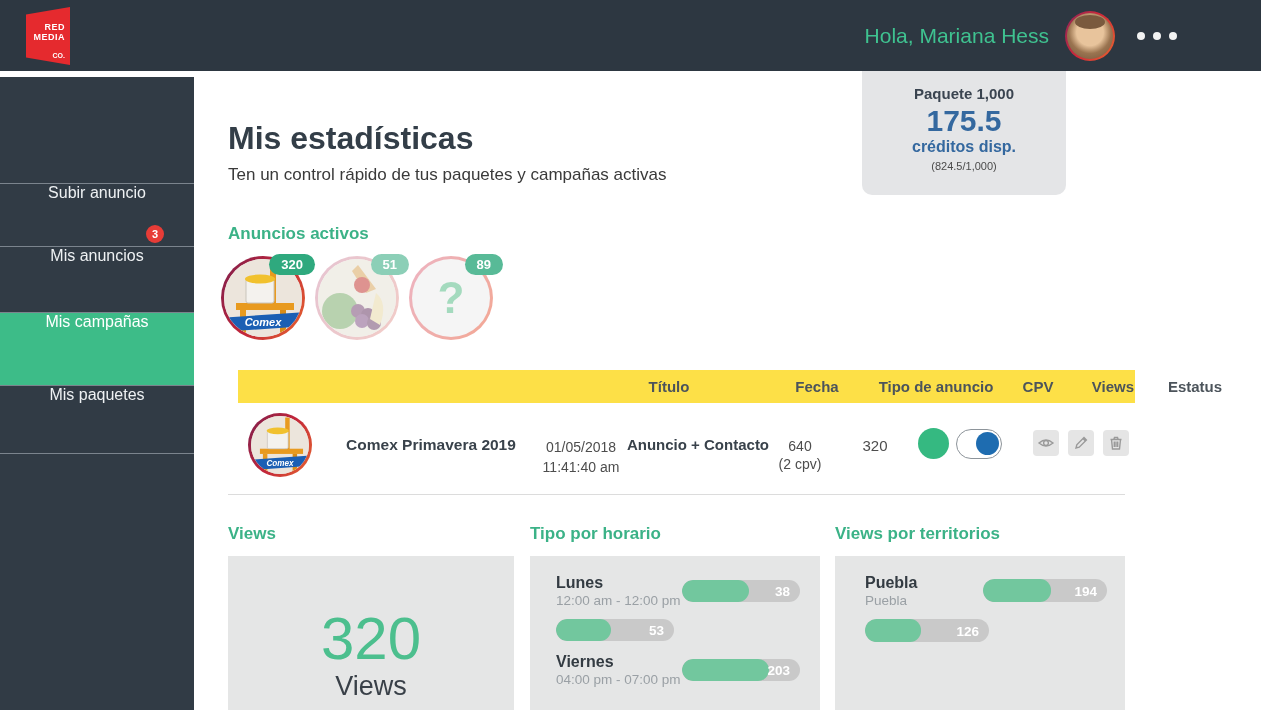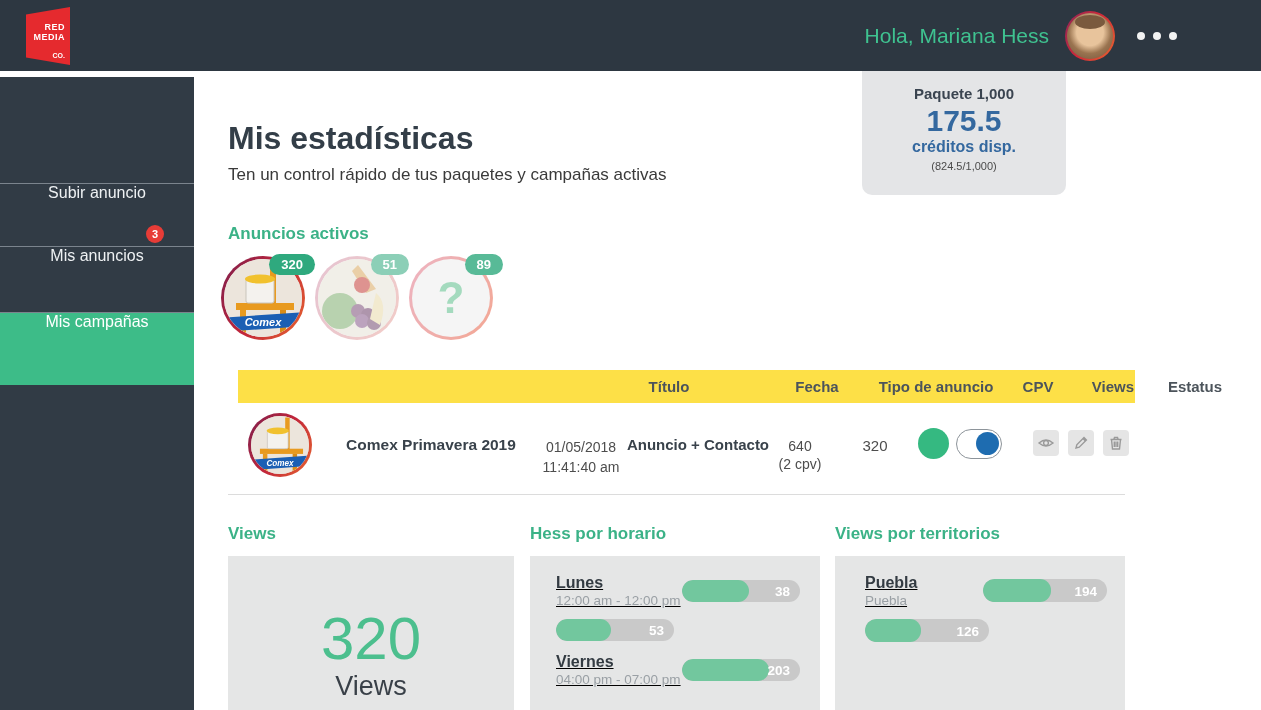--- a/index.html
+++ b/index.html
@@ -91,21 +91,21 @@
   .h-views { position:absolute; left:228px; top:524px; }
   .h-horario { position:absolute; left:530px; top:524px; }
   .h-territorios { position:absolute; left:835px; top:524px; }
   .panel { position:absolute; top:556px; height:154px; background:#e5e6e6; }
   .p-views { left:228px; width:286px; display:flex; flex-direction:column; align-items:center; justify-content:flex-end; padding-bottom:8px; }
   .p-horario { left:530px; width:290px; padding:17px 20px 0 26px; }
   .p-territorios { left:835px; width:290px; padding:17px 18px 0 30px; }
   .big-num { font-size:60px; font-weight:300; color:#4cbf8e; line-height:60px; }
   .big-label { font-size:27px; font-weight:300; color:#394048; margin-top:2px; }
   .stat-row { display:flex; align-items:center; margin-bottom:11px; }
-  .stat-texts { flex:1;text-decoration:underline; }
+  .stat-texts { flex:1; }
   .stat-label { font-size:16px; font-weight:bold; color:#333b42; line-height:19px; }
   .stat-sub { font-size:13.5px; color:#9aa0a5; margin-top:1px; }
   .bar { position:relative; width:118px; height:22px; border-radius:11px; background:#c9c9c9; overflow:hidden; flex:none; }
   .p-territorios .bar { width:124px; height:23px; border-radius:12px; }
   .bar-fill { position:absolute; left:0; top:0; height:100%; border-radius:11px; background:#72c79e; }
   .bar-val { position:absolute; right:10px; top:50%; transform:translateY(-50%); color:#fff; font-size:13.5px; font-weight:bold; }
 </style>
 </head>
 <body>
 
@@ -134,20 +134,23 @@
     <div class="side-spacer"></div>
     <div class="side-item" style="height:63px">
       <span>Subir anuncio</span>
     </div>
     <div class="side-item" style="height:66px">
       <span>Mis anuncios</span>
       <span class="side-badge">3</span>
     </div>
     <div class="side-item active" style="height:73px">
       <span>Mis campañas</span>
+    </div>
+    <div class="side-item last" style="height:69px">
+      <span>Mis paquetes</span>
     </div>
   </div>
 
   <div class="pkg-card">
     <div class="pkg-title">Paquete 1,000</div>
     <div class="pkg-value">175.5</div>
     <div class="pkg-label">créditos disp.</div>
     <div class="pkg-detail">(824.5/1,000)</div>
   </div>
 
@@ -255,21 +258,21 @@
     </div>
     <div class="icon-btn ib2">
       <svg width="18" height="18" viewBox="0 0 18 18">
         <path d="M4.5 5.5 L5.5 15 H12.5 L13.5 5.5 Z M3.5 5.5 H14.5 M7 5 L7.5 3.5 H10.5 L11 5 M7.3 7.5 V13 M9 7.5 V13 M10.7 7.5 V13"></path>
       </svg>
     </div>
     <div class="row-border"></div>
   </div>
 
   <div class="green-heading h-views">Views</div>
-  <div class="green-heading h-horario">Hess por horario</div>
+  <div class="green-heading h-horario">Tipo por horario</div>
   <div class="green-heading h-territorios">Views por territorios</div>
 
   <div class="panel p-views">
     <div class="big-num">320</div>
     <div class="big-label">Views</div>
   </div>
 
   <div class="panel p-horario">
     <div class="stat-row">
       <div class="stat-texts">

